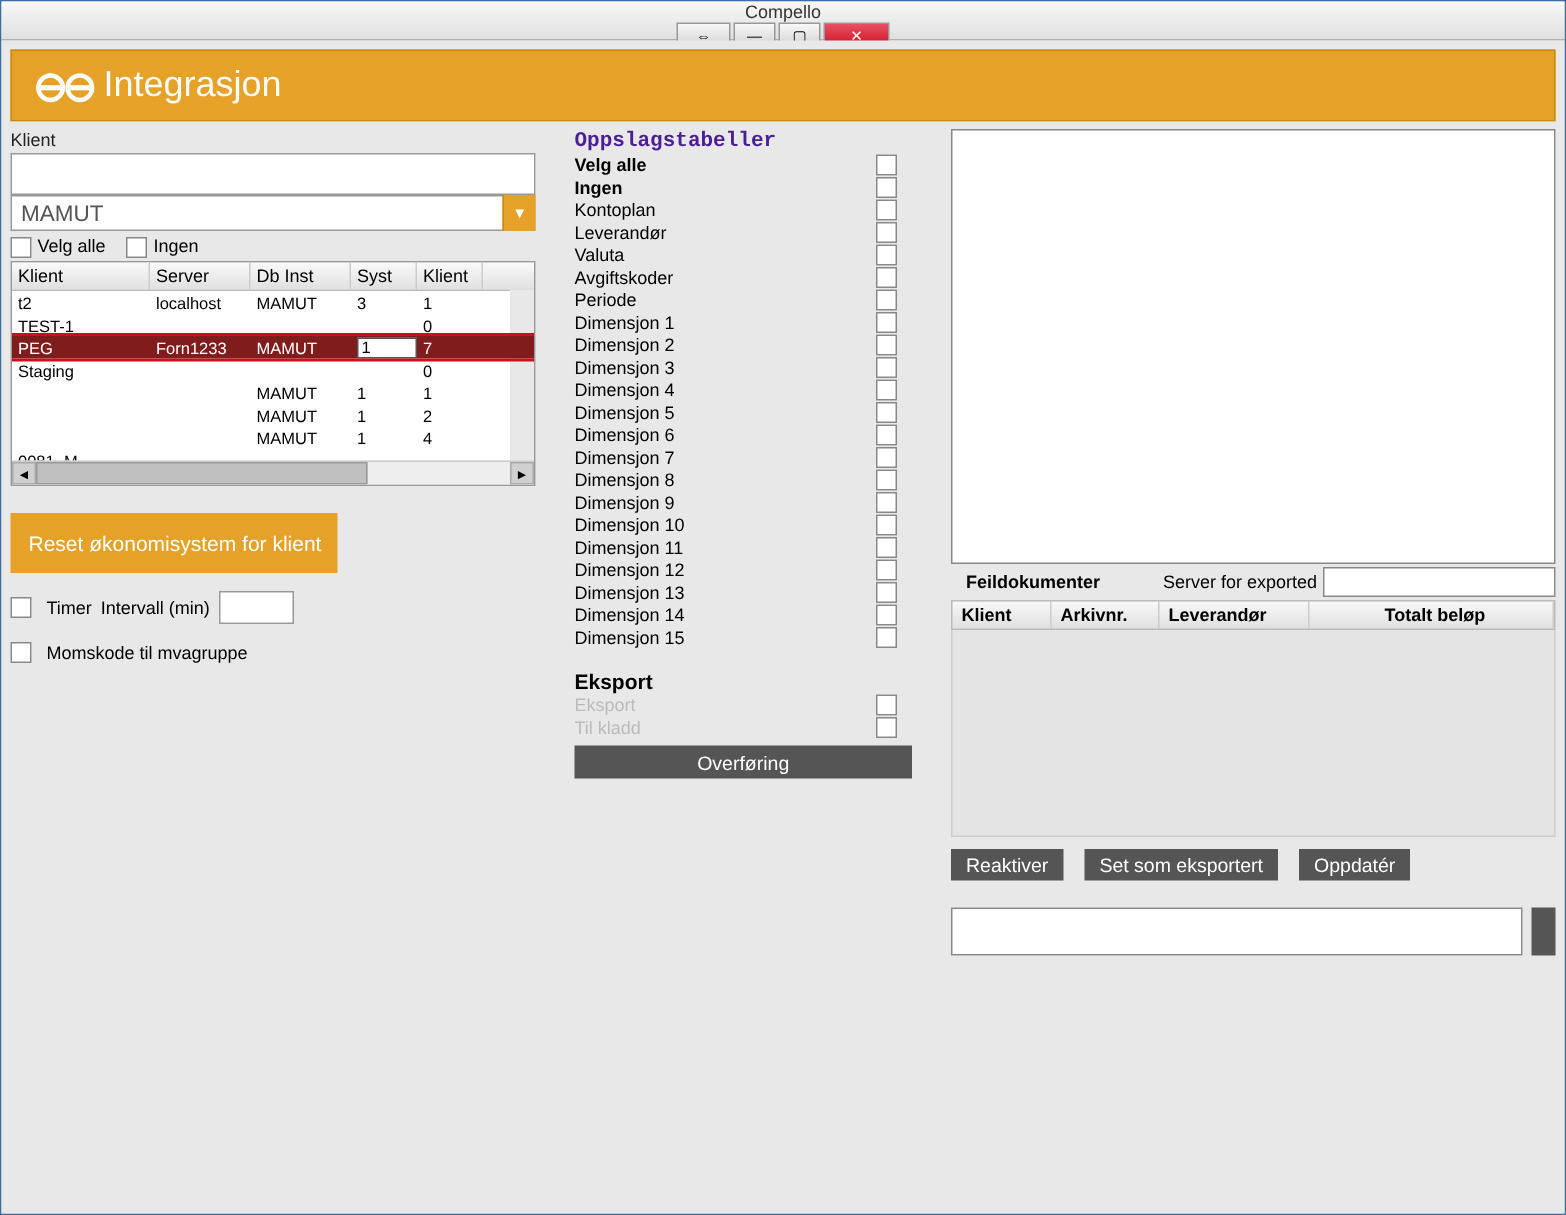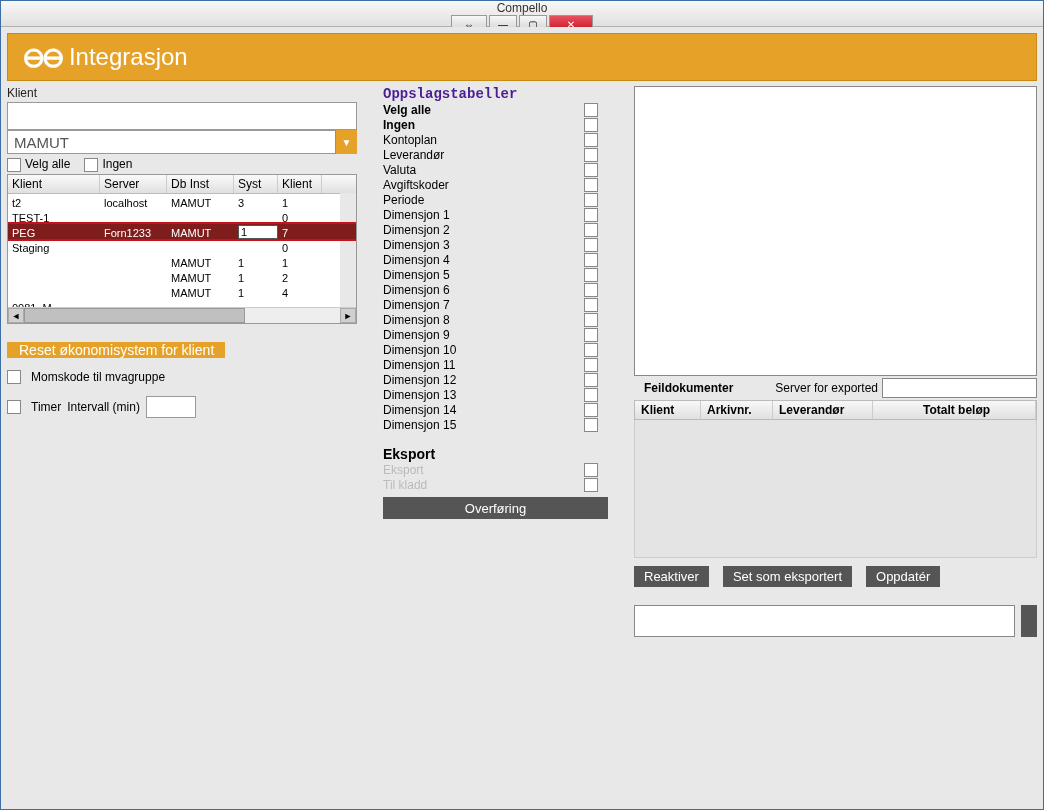--- a/index.html
+++ b/index.html
@@ -47,21 +47,21 @@
 .table-row { display: flex; height: 15px; align-items: flex-end; }
 .table-row div { padding: 0 4px; white-space: nowrap; overflow: hidden; }
 .table-row.highlighted { background: #7f1d1d; color: #fff; outline: 2px solid #c81020; position: relative; z-index: 1; }
 .row-input { border: 1px solid #555; background: #fff; color: #000; width: 40px; height: 14px; font-size: 11px; padding: 0 2px; }
 .hscroll { position: absolute; bottom: 0; left: 0; right: 0; height: 16px; background: #e8e8e8; border-top: 1px solid #ccc; display: flex; }
 .hscroll-arrow { width: 16px; height: 100%; background: #d0d0d0; border: 1px solid #aaa; text-align: center; font-size: 9px; line-height: 14px; cursor: pointer; }
 .hscroll-track { flex: 1; background: #eee; display: flex; }
 .hscroll-thumb { width: 70%; background: #c0c0c0; border: 1px solid #999; }
 .vscroll { position: absolute; right: 0; top: 18px; bottom: 16px; width: 16px; background: #e8e8e8; }
 
-.btn-orange { background: #e6a228; color: #fff; border: none; padding: 0 12px; font-size: 14px; cursor: pointer; margin-top: 18px; width: 218px; text-align: right; white-space: nowrap; overflow: hidden; }
+.btn-orange { background: #e6a228; color: #fff; border: none; padding: 12px 12px; font-size: 14px; cursor: pointer; margin-top: 18px; width: 218px; text-align: right; white-space: nowrap; overflow: hidden; }
 
 .option-row { display: flex; align-items: center; gap: 6px; font-size: 12px; margin-top: 12px; }
 
 .lookup-title { font-size: 14px; font-weight: bold; color: #4c1d95; font-family: Liberation Mono, monospace; }
 .lookup-row { display: flex; justify-content: space-between; align-items: center; font-size: 12px; margin: 1px 0; padding-right: 6px; }
 .lookup-row.bold { font-weight: bold; }
 .lookup-row.faded { color: #bbb; }
 
 .eksport-title { font-size: 14px; font-weight: bold; margin-top: 14px; }
 
@@ -198,27 +198,27 @@
                 <div class="hscroll-thumb"></div>
               </div>
             <div class="hscroll-arrow">►</div>
           </div>
         </div>
 
         <button class="btn-orange">Reset økonomisystem for klient</button>
 
         <div class="option-row">
           <span class="check"></span>
-          <span>Momskode til mvagruppe</span>
-        </div>
-        <div class="option-row">
-          <span class="check"></span>
           <span>Timer</span>
           <span>Intervall (min)</span>
           <input class="text-input small" style="">
+        </div>
+        <div class="option-row">
+          <span class="check"></span>
+          <span>Momskode til mvagruppe</span>
         </div>
       </div>
 
       <div class="col-mid">
         <div class="lookup-title">Oppslagstabeller</div>
         <div id="lookup-list">
             <div class="lookup-row bold">
               <span>Velg alle</span>
               <span class="check"></span>
             </div>

